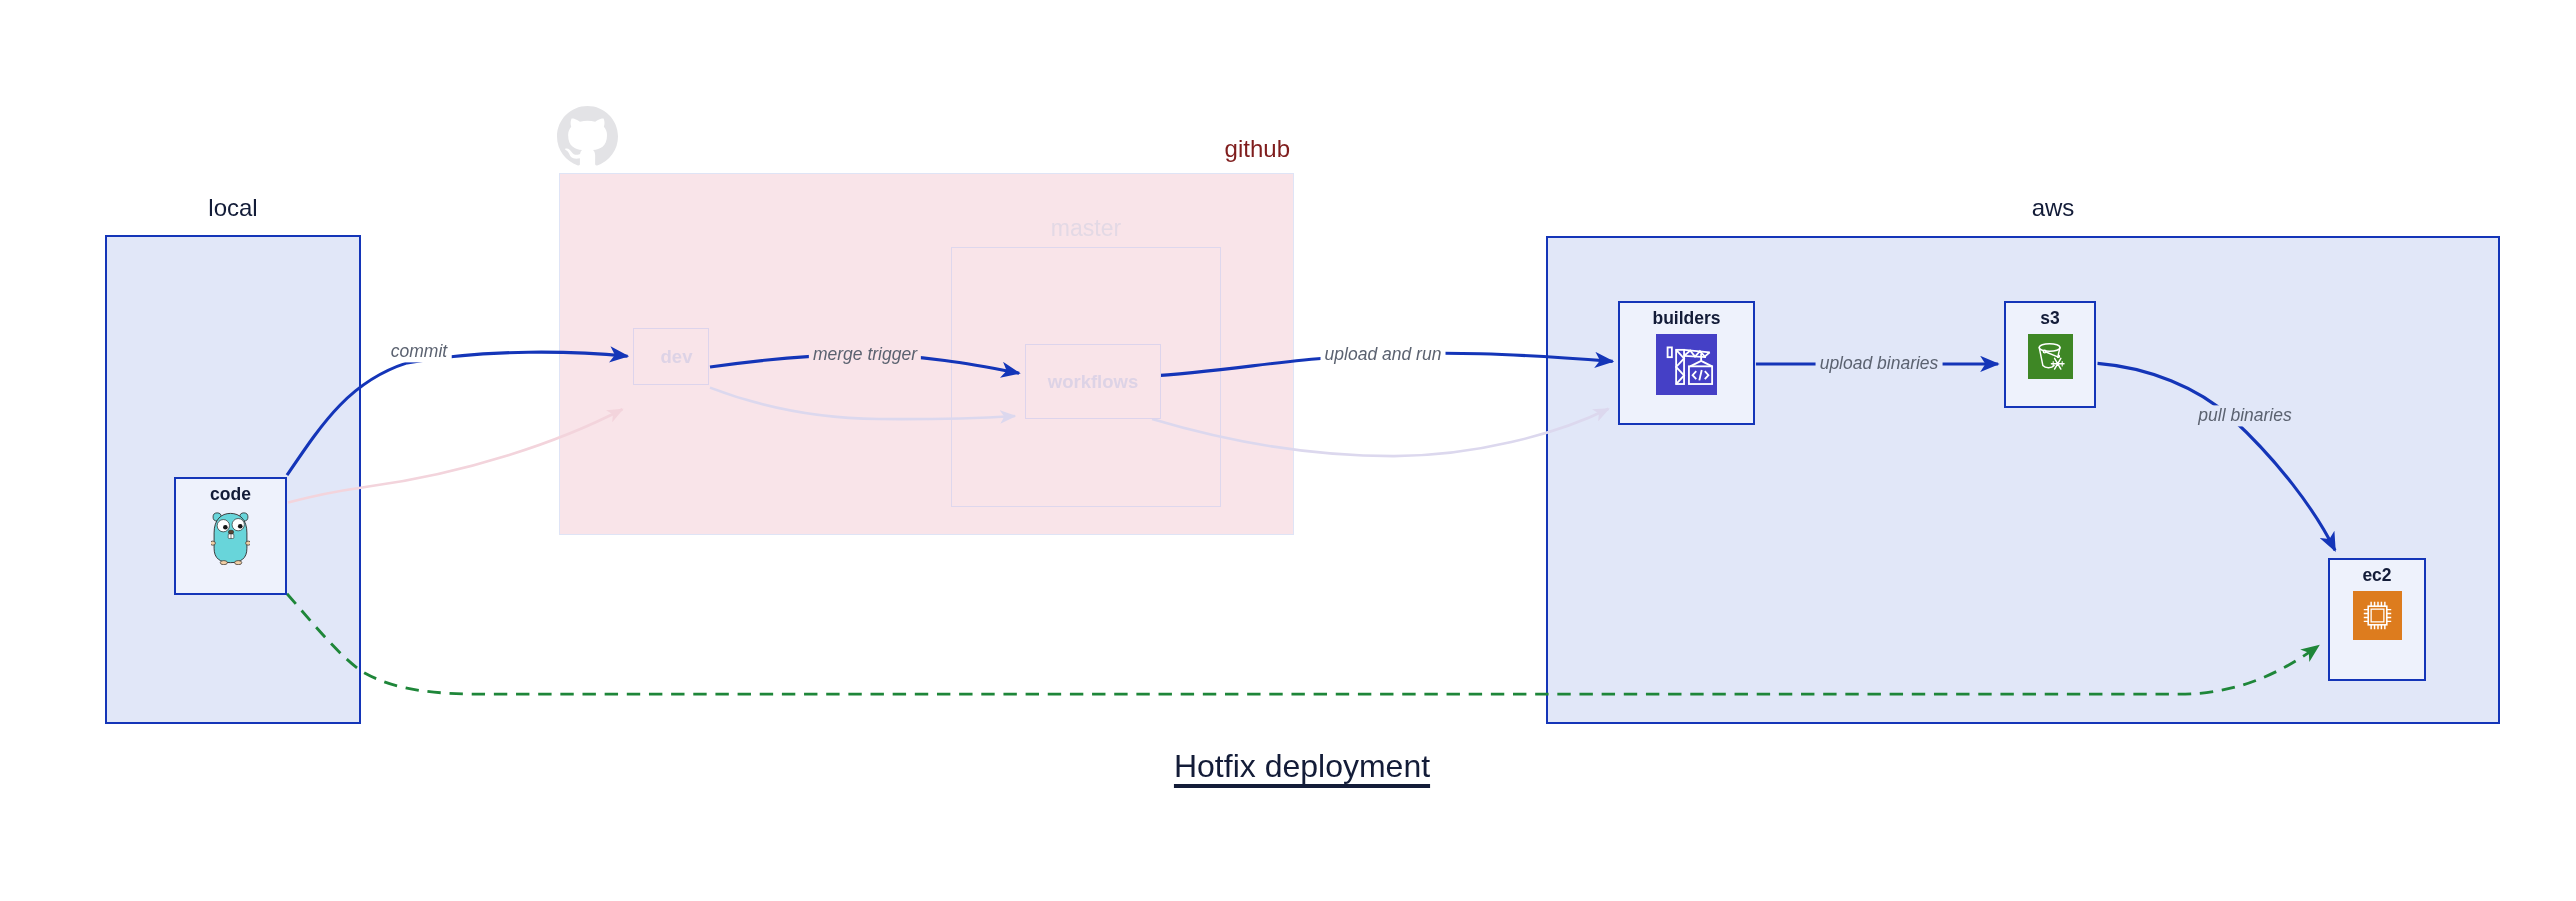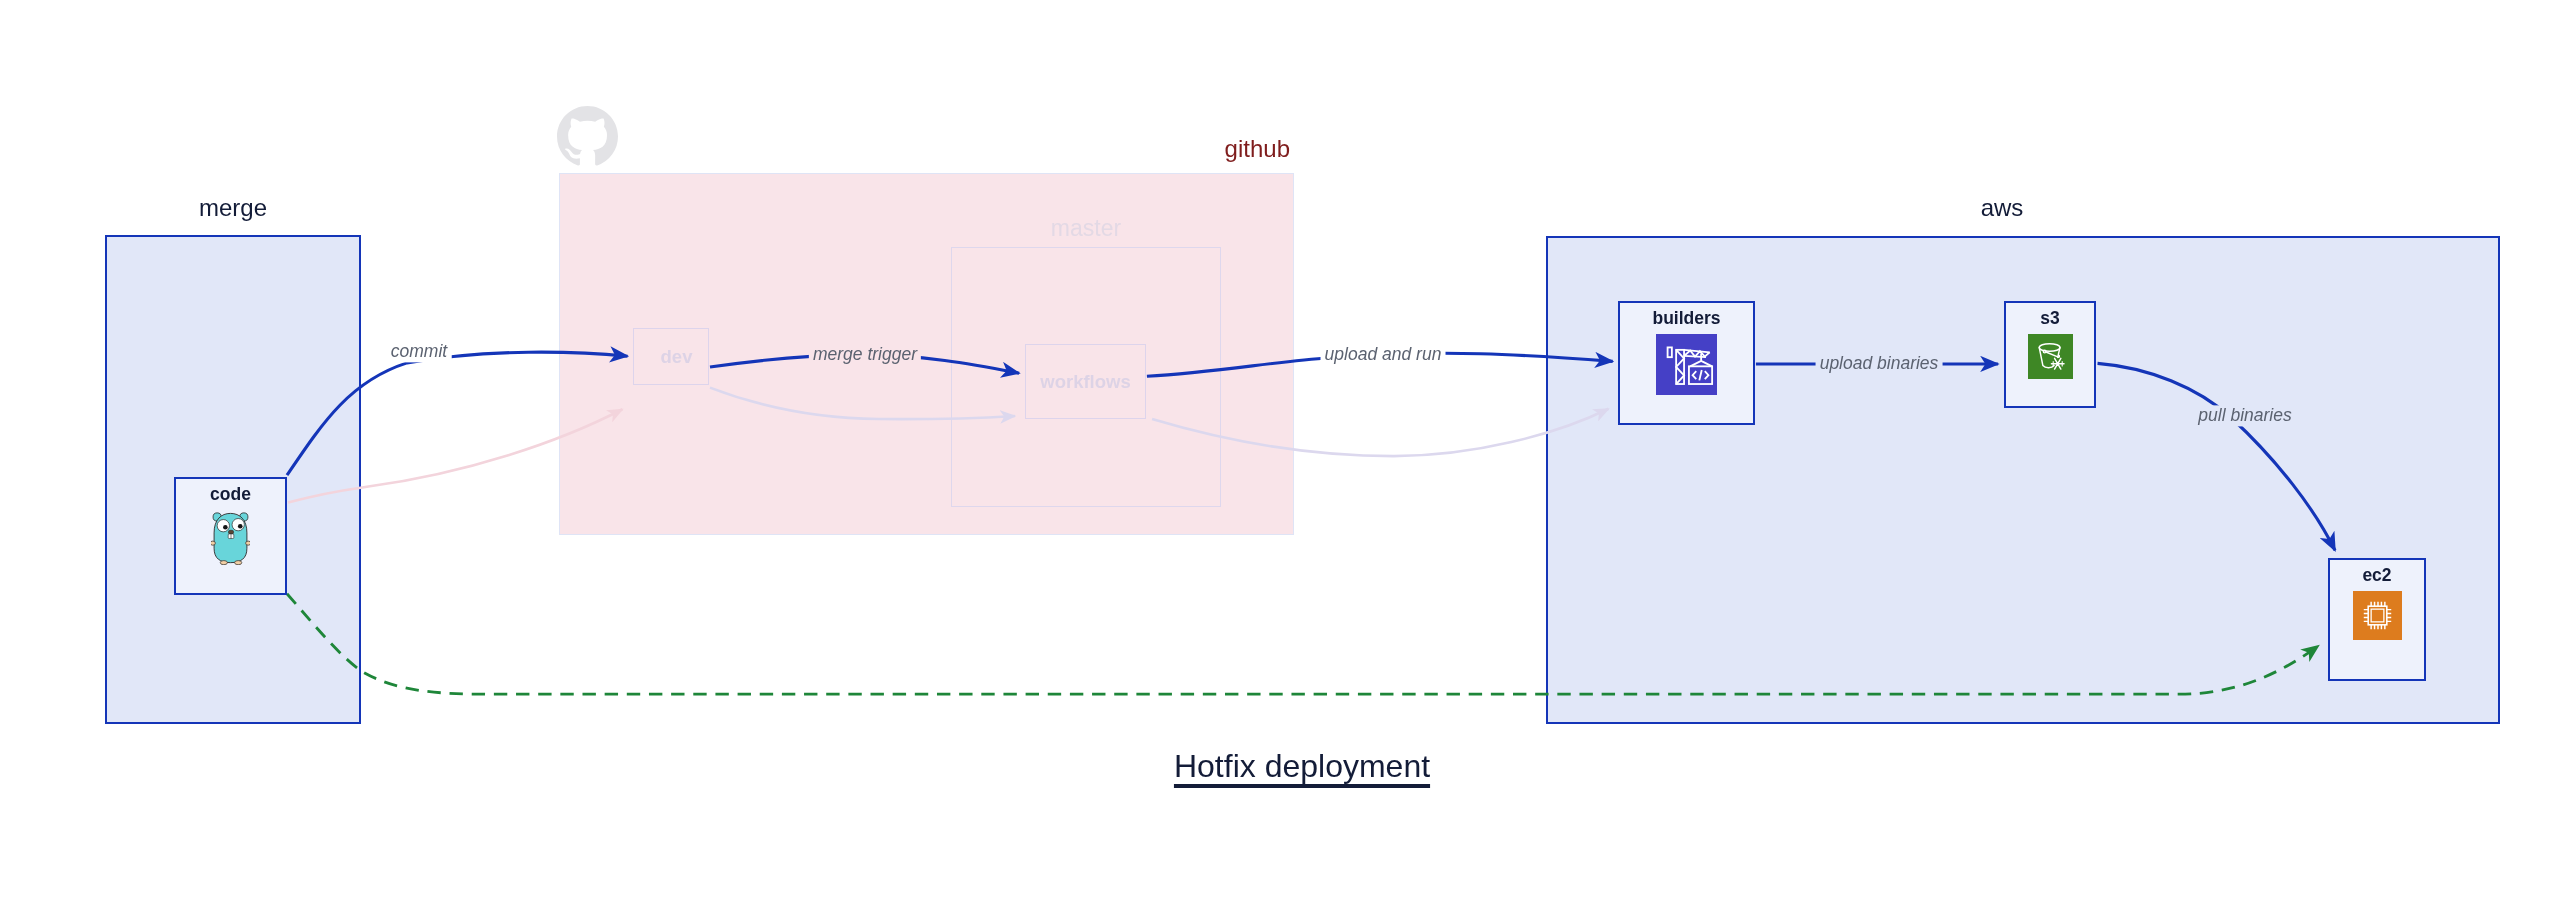--- a/index.html
+++ b/index.html
@@ -33,24 +33,24 @@
 </head>
 <body>
 
 <div class="stage">
 
   <div class="region blue" style="left:105px;top:235px;width:256px;height:489px;"></div>
   <div class="region pink" style="left:559px;top:173px;width:735px;height:362px;"></div>
   <div class="region faded" style="left:951px;top:247px;width:270px;height:260px;"></div>
   <div class="region blue" style="left:1546px;top:236px;width:954px;height:488px;"></div>
 
-  <div class="region-label" style="left:105px;top:195px;width:256px;">merge</div>
+  <div class="region-label" style="left:105px;top:195px;width:256px;">local</div>
   <div class="github-label" style="left:1084px;top:137px;width:206px;">github</div>
   <div class="region-label ghost-label" style="left:951px;top:216px;width:270px;font-size:23px;">master</div>
-  <div class="region-label" style="left:1525px;top:195px;width:954px;">aws</div>
+  <div class="region-label" style="left:1576px;top:195px;width:954px;">aws</div>
 
   <div class="abs" style="left:557px;top:106px;">
     <svg width="61" height="61" viewBox="0 0 16 16">
       <path fill="#e3e3e6" fill-rule="evenodd" d="M8 0C3.58 0 0 3.58 0 8c0 3.54 2.29 6.53 5.47 7.59.4.07.55-.17.55-.38 0-.19-.01-.82-.01-1.49-2.01.37-2.53-.49-2.69-.94-.09-.23-.48-.94-.82-1.13-.28-.15-.68-.52-.01-.53.63-.01 1.08.58 1.23.82.72 1.21 1.87.87 2.33.66.07-.52.28-.87.51-1.07-1.78-.2-3.64-.89-3.64-3.95 0-.87.31-1.59.82-2.15-.08-.2-.36-1.02.08-2.12 0 0 .67-.21 2.2.82.64-.18 1.32-.27 2-.27s1.36.09 2 .27c1.53-1.04 2.2-.82 2.2-.82.44 1.1.16 1.92.08 2.12.51.56.82 1.27.82 2.15 0 3.07-1.87 3.75-3.65 3.95.29.25.54.73.54 1.48 0 1.07-.01 1.93-.01 2.2 0 .21.15.46.55.38A8.013 8.013 0 0 0 16 8c0-4.42-3.58-8-8-8z"></path>
     </svg>
   </div>
 
   <svg class="edges" width="2604" height="902" viewBox="0 0 5054 1750">
     <defs>
       <marker id="mBlue" markerUnits="userSpaceOnUse" markerWidth="38" markerHeight="32" viewBox="0 0 12 10" refX="11" refY="5" orient="auto">
@@ -76,21 +76,21 @@
     <path d="M 2226 730 C 2360 722 2470 702 2580 694 C 2800 677 2960 688 3130 701" fill="none" stroke="#1435b8" stroke-width="6" marker-end="url(#mBlue)"></path>
     <path d="M 3408 706 L 3878 706" fill="none" stroke="#1435b8" stroke-width="6" marker-end="url(#mBlue)"></path>
     <path d="M 4071 705 C 4170 713 4266 752 4330 810 C 4420 893 4492 987 4532 1068" fill="none" stroke="#1435b8" stroke-width="6" marker-end="url(#mBlue)"></path>
 
     <path d="M 557 1152 C 618 1222 664 1278 706 1305 C 772 1342 852 1347 950 1347 L 4230 1347 C 4340 1347 4424 1308 4500 1253" fill="none" stroke="#1e8639" stroke-width="5.5" stroke-dasharray="26 17" marker-end="url(#mGreen)"></path>
   </svg>
 
   <div class="node faded-node center" style="left:633px;top:328px;width:76px;height:57px;padding-left:11px;">
     <div class="node-label">dev</div>
   </div>
-  <div class="node faded-node center" style="left:1025px;top:344px;width:121px;height:75px;text-align:center;">
+  <div class="node faded-node center" style="left:1025px;top:344px;width:136px;height:75px;text-align:center;">
     <div class="node-label">workflows</div>
   </div>
 
   <div class="node solid" style="left:174px;top:477px;width:113px;height:118px;">
     <div class="node-label">code</div>
     <div class="icon-wrap">
       <svg width="39" height="55" viewBox="0 0 76 106">
         <circle cx="12" cy="13" r="8" fill="#68d5da" stroke="#2f2f2f" stroke-width="1.6"></circle>
         <circle cx="64" cy="13" r="8" fill="#68d5da" stroke="#2f2f2f" stroke-width="1.6"></circle>
         <path d="M6 44 C6 18 20 6 38 6 C56 6 70 18 70 44 L70 74 C70 94 58 102 38 102 C18 102 6 94 6 74 Z" fill="#68d5da" stroke="#2f2f2f" stroke-width="1.8"></path>

